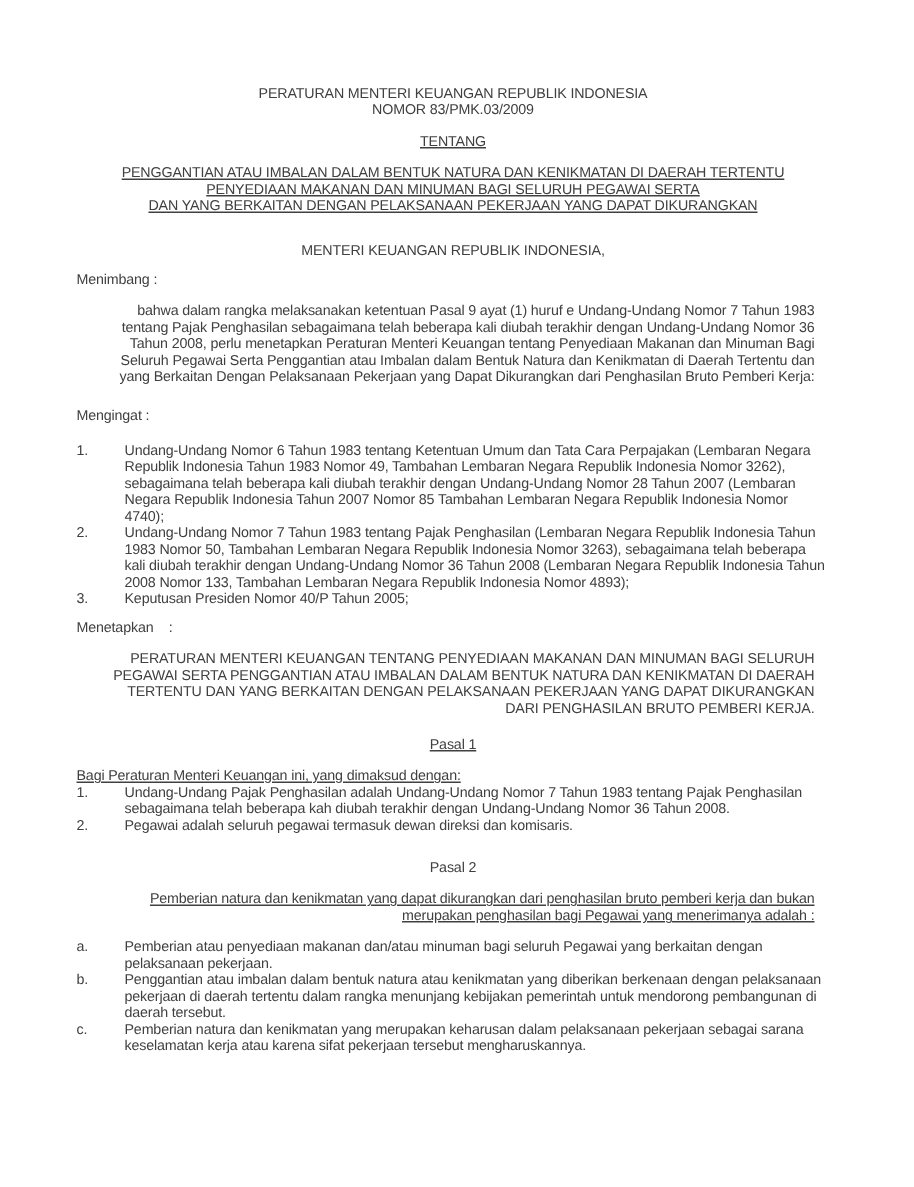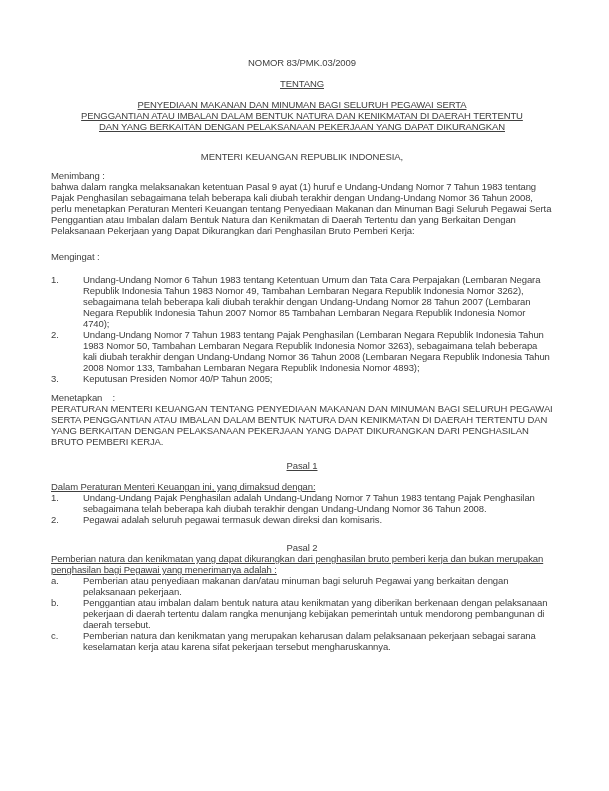--- a/index.html
+++ b/index.html
@@ -10,49 +10,50 @@
     box-sizing: border-box;
     background: #ffffff;
     color: #404040;
     font-family: "Liberation Sans", "DejaVu Sans", sans-serif;
     font-size: 9.5px;
     line-height: 11px;
     letter-spacing: -0.1px;
     padding: 57px 56px 0 51px;
     overflow: hidden;
   }
-  .page p { margin: 0; }
+  .page p { margin: 10px; text-align: right; }
   .center { text-align: center; }
   .pre { white-space: pre-wrap; }
   .mt5  { margin-top: 19px; }
   .mt8  { margin-top: 8px; }
   .mt10 { margin-top: 10px; text-decoration: underline; }
   .mt12 { margin-top: 12px; }
   .mt13 { margin-top: 13px; text-decoration: underline; }
   .mt15 { margin-top: 15px; }
   .mt17 { margin-top: 17px; }
   .mt18 { margin-top: 18px; }
   .li { display: flex; }
   .li .marker { flex: 0 0 32px; width: 32px; }
   .li .li-text { flex: 1 1 auto; }
 </style>
 </head>
 <body>
 
 <div class="page">
 
   <div class="center">
+    <div>PERATURAN MENTERI KEUANGAN REPUBLIK INDONESIA</div>
     <div>NOMOR 83/PMK.03/2009</div>
   </div>
 
   <div class="center mt10">TENTANG</div>
 
   <div class="center mt10">
+    <div>PENGGANTIAN ATAU IMBALAN DALAM BENTUK NATURA DAN KENIKMATAN DI DAERAH TERTENTU</div>
     <div>PENYEDIAAN MAKANAN DAN MINUMAN BAGI SELURUH PEGAWAI SERTA</div>
-    <div>PENGGANTIAN ATAU IMBALAN DALAM BENTUK NATURA DAN KENIKMATAN DI DAERAH TERTENTU</div>
     <div>DAN YANG BERKAITAN DENGAN PELAKSANAAN PEKERJAAN YANG DAPAT DIKURANGKAN</div>
   </div>
 
   <div class="center mt5">MENTERI KEUANGAN REPUBLIK INDONESIA,</div>
 
   <div class="mt8">Menimbang :</div>
   <p class="mt8">bahwa dalam rangka melaksanakan ketentuan Pasal 9 ayat (1) huruf e Undang-Undang Nomor 7 Tahun 1983 tentang Pajak Penghasilan sebagaimana telah beberapa kali diubah terakhir dengan Undang-Undang Nomor 36 Tahun 2008, perlu menetapkan Peraturan Menteri Keuangan tentang Penyediaan Makanan dan Minuman Bagi Seluruh Pegawai Serta Penggantian atau Imbalan dalam Bentuk Natura dan Kenikmatan di Daerah Tertentu dan yang Berkaitan Dengan Pelaksanaan Pekerjaan yang Dapat Dikurangkan dari Penghasilan Bruto Pemberi Kerja:</p>
 
   <div class="mt15">Mengingat :</div>
 
@@ -69,21 +70,21 @@
       <span class="marker">3.</span>
       <span class="li-text">Keputusan Presiden Nomor 40/P Tahun 2005;</span>
     </div>
   </div>
 
 
   <div class="mt8 pre">Menetapkan    :</div>
   <p class="mt8">PERATURAN MENTERI KEUANGAN TENTANG PENYEDIAAN MAKANAN DAN MINUMAN BAGI SELURUH PEGAWAI SERTA PENGGANTIAN ATAU IMBALAN DALAM BENTUK NATURA DAN KENIKMATAN DI DAERAH TERTENTU DAN YANG BERKAITAN DENGAN PELAKSANAAN PEKERJAAN YANG DAPAT DIKURANGKAN DARI PENGHASILAN BRUTO PEMBERI KERJA.</p>
 
   <div class="center mt13">Pasal 1</div>
-  <div class="mt10">Dalam Peraturan Menteri Keuangan ini, yang dimaksud dengan:</div>
+  <div class="mt10">Bagi Peraturan Menteri Keuangan ini, yang dimaksud dengan:</div>
   <div>
     <div class="li">
       <span class="marker">1.</span>
       <span class="li-text">Undang-Undang Pajak Penghasilan adalah Undang-Undang Nomor 7 Tahun 1983 tentang Pajak Penghasilan sebagaimana telah beberapa kah diubah terakhir dengan Undang-Undang Nomor 36 Tahun 2008.</span>
     </div>
     <div class="li">
       <span class="marker">2.</span>
       <span class="li-text">Pegawai adalah seluruh pegawai termasuk dewan direksi dan komisaris.</span>
     </div>
   </div>

